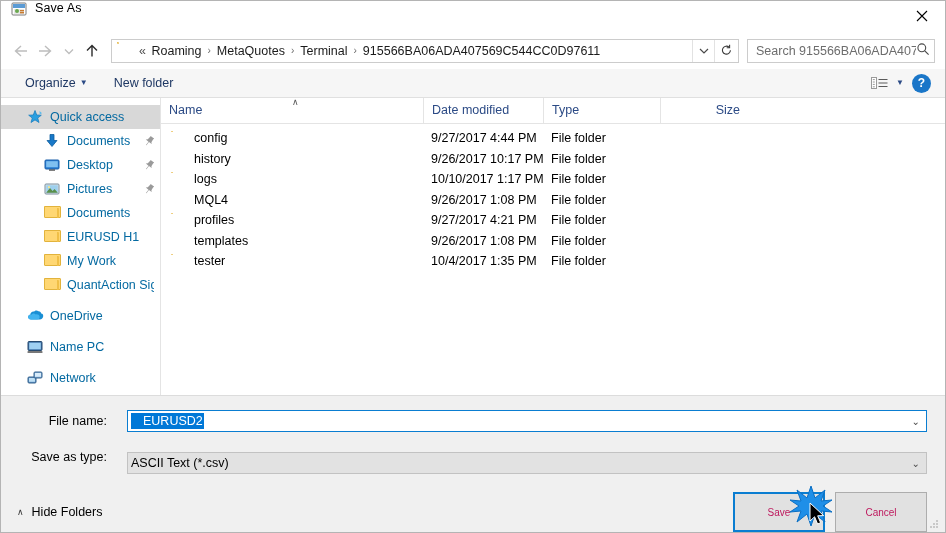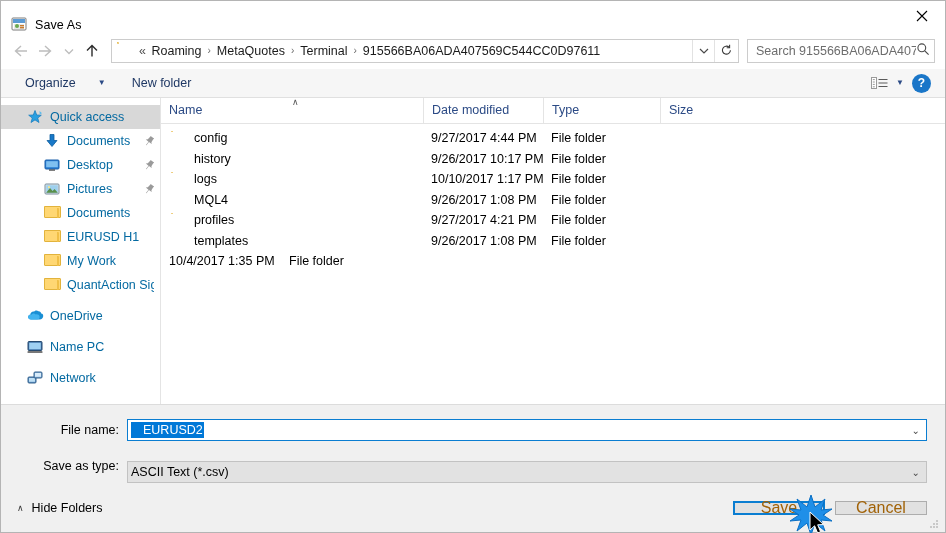--- a/index.html
+++ b/index.html
@@ -15,21 +15,21 @@
     width: 946px; height: 533px;
     background: #f0f0f0;
     border: 1px solid #b4b4b4;
     display: flex; flex-direction: column;
   }
 
   
   .titlebar {
     height: 31px; min-height: 31px;
     background: #ffffff;
-    display: flex; align-items: flex-end;
+    display: flex; align-items: flex-start;
     position: relative;
   }
   .title-icon {
     width: 16px; height: 16px;
     margin-left: 10px; margin-right: 8px;
     position: relative; flex: none;
   }
   .title-text {
     font-size: 12.5px; color: #000000;
     letter-spacing: .1px;
@@ -104,21 +104,21 @@
   
   .toolbar {
     height: 29px; min-height: 29px;
     background: #f6f6f6;
     border-bottom: 1px solid #e0e0e0;
     display: flex; align-items: center;
     padding-left: 16px;
   }
   .tb-item {
     font-size: 12.5px; color: #1f3864;
-    display: flex; align-items: center; gap: 22px;
+    display: flex; align-items: center; gap: 4px;
     padding: 3px 8px; margin-right: 10px;
   }
   .tb-caret { font-size: 8px; color: #2b4a85; line-height: 1; }
   .tb-right { margin-left: auto; display: flex; align-items: center; padding-right: 14px; gap: 8px; }
   .view-icon { width: 17px; height: 15px; position: relative; }
   .help-btn {
     width: 19px; height: 19px; border-radius: 50%;
     background: #1a76c8;
     color: #fff; font-size: 12px; font-weight: bold;
     display: flex; align-items: center; justify-content: center;
@@ -165,21 +165,21 @@
     font-size: 12.5px; color: #2b4a85;
     height: 25px; line-height: 25px;
     padding-left: 8px;
     border-left: 1px solid #e4e4e4;
     overflow: hidden; white-space: nowrap;
   }
   .col:first-child { border-left: none; }
   .c-name { width: 262px; flex: none; }
   .c-date { width: 120px; flex: none; }
   .c-type { width: 117px; flex: none; }
-  .c-size { width: 80px; flex: none; }
+  .c-size { width: 80px; flex: none; text-align: right; }
   .sort-mark {
     position: absolute; left: 131px; top: 0px;
     font-size: 9px; color: #5a5a5a; line-height: 9px;
   }
   .rows { flex: 1; overflow: hidden; padding-top: 4px; }
   .frow {
     height: 20.5px; display: flex; align-items: center;
     font-size: 12.5px; color: #000;
   }
   .fcell { overflow: hidden; white-space: nowrap; }
@@ -212,21 +212,21 @@
   
   .formarea {
     background: #f0f0f0;
     border-top: 1px solid #dcdcdc;
     padding: 14px 0 0 0;
     min-height: 128px;
   }
   .frm-row { display: flex; align-items: center; margin-bottom: 8px; padding-right: 18px; }
   .frm-label {
     width: 126px; min-width: 126px;
-    text-align: right; padding-right: 8px;
+    text-align: right; padding-right: 20px;
     font-size: 12.5px; color: #000;
   }
   .combo {
     flex: 1; height: 22px;
     display: flex; align-items: center;
     font-size: 12.5px;
     padding-left: 3px;
     position: relative;
   }
   .combo.filename { background: #ffffff; border: 1px solid #0a7dd1; }
@@ -245,24 +245,24 @@
     display: flex; align-items: center;
     padding: 10px 18px 0 16px;
   }
   .hide-folders {
     display: flex; align-items: center; gap: 8px;
     font-size: 12.5px; color: #000;
   }
   .hf-caret { font-size: 9px; color: #3a3a3a; }
   .btns { margin-left: auto; display: flex; gap: 10px; position: relative; }
   .btn {
-    width: 92px; height: 14px;
+    width: 92px; height: 40px;
     background: #e1e1e1;
     border: 1px solid #adadad;
-    font-size: 16px; color: #a16207;
+    font-size: 10px; color: #be185d;
     display: flex; align-items: center; justify-content: center;
   }
   .btn.default { border: 2px solid #0a7dd1; background: #e1e1e1; }
 
   
   .burst { position: absolute; left: 56px; top: -8px; width: 44px; height: 44px; pointer-events: none; }
   .cursor { position: absolute; left: 76px; top: 10px; width: 18px; height: 26px; pointer-events: none; }
 
   .grip { position: absolute; right: 5px; bottom: 4px; width: 12px; height: 12px; opacity: .45; }
 </style>
@@ -531,20 +531,24 @@
           <div class="frow">
             <div class="fcell f-name">
               <span class="fico"><span class="folder"><span class="tab2"></span></span></span>
               <span>templates</span>
             </div>
             <div class="fcell f-date">9/26/2017 1:08 PM</div>
             <div class="fcell f-type">File folder</div>
             <div class="fcell f-size"></div>
           </div>
           <div class="frow">
+            <div class="fcell f-name">
+              <span class="fico"><span class="folder"><span class="tab2"></span></span></span>
+              <span>tester</span>
+            </div>
             <div class="fcell f-date">10/4/2017 1:35 PM</div>
             <div class="fcell f-type">File folder</div>
             <div class="fcell f-size"></div>
           </div>
         </div>
     </div>
   </div>
 
   <div class="formarea">
     <div class="frm-row">

